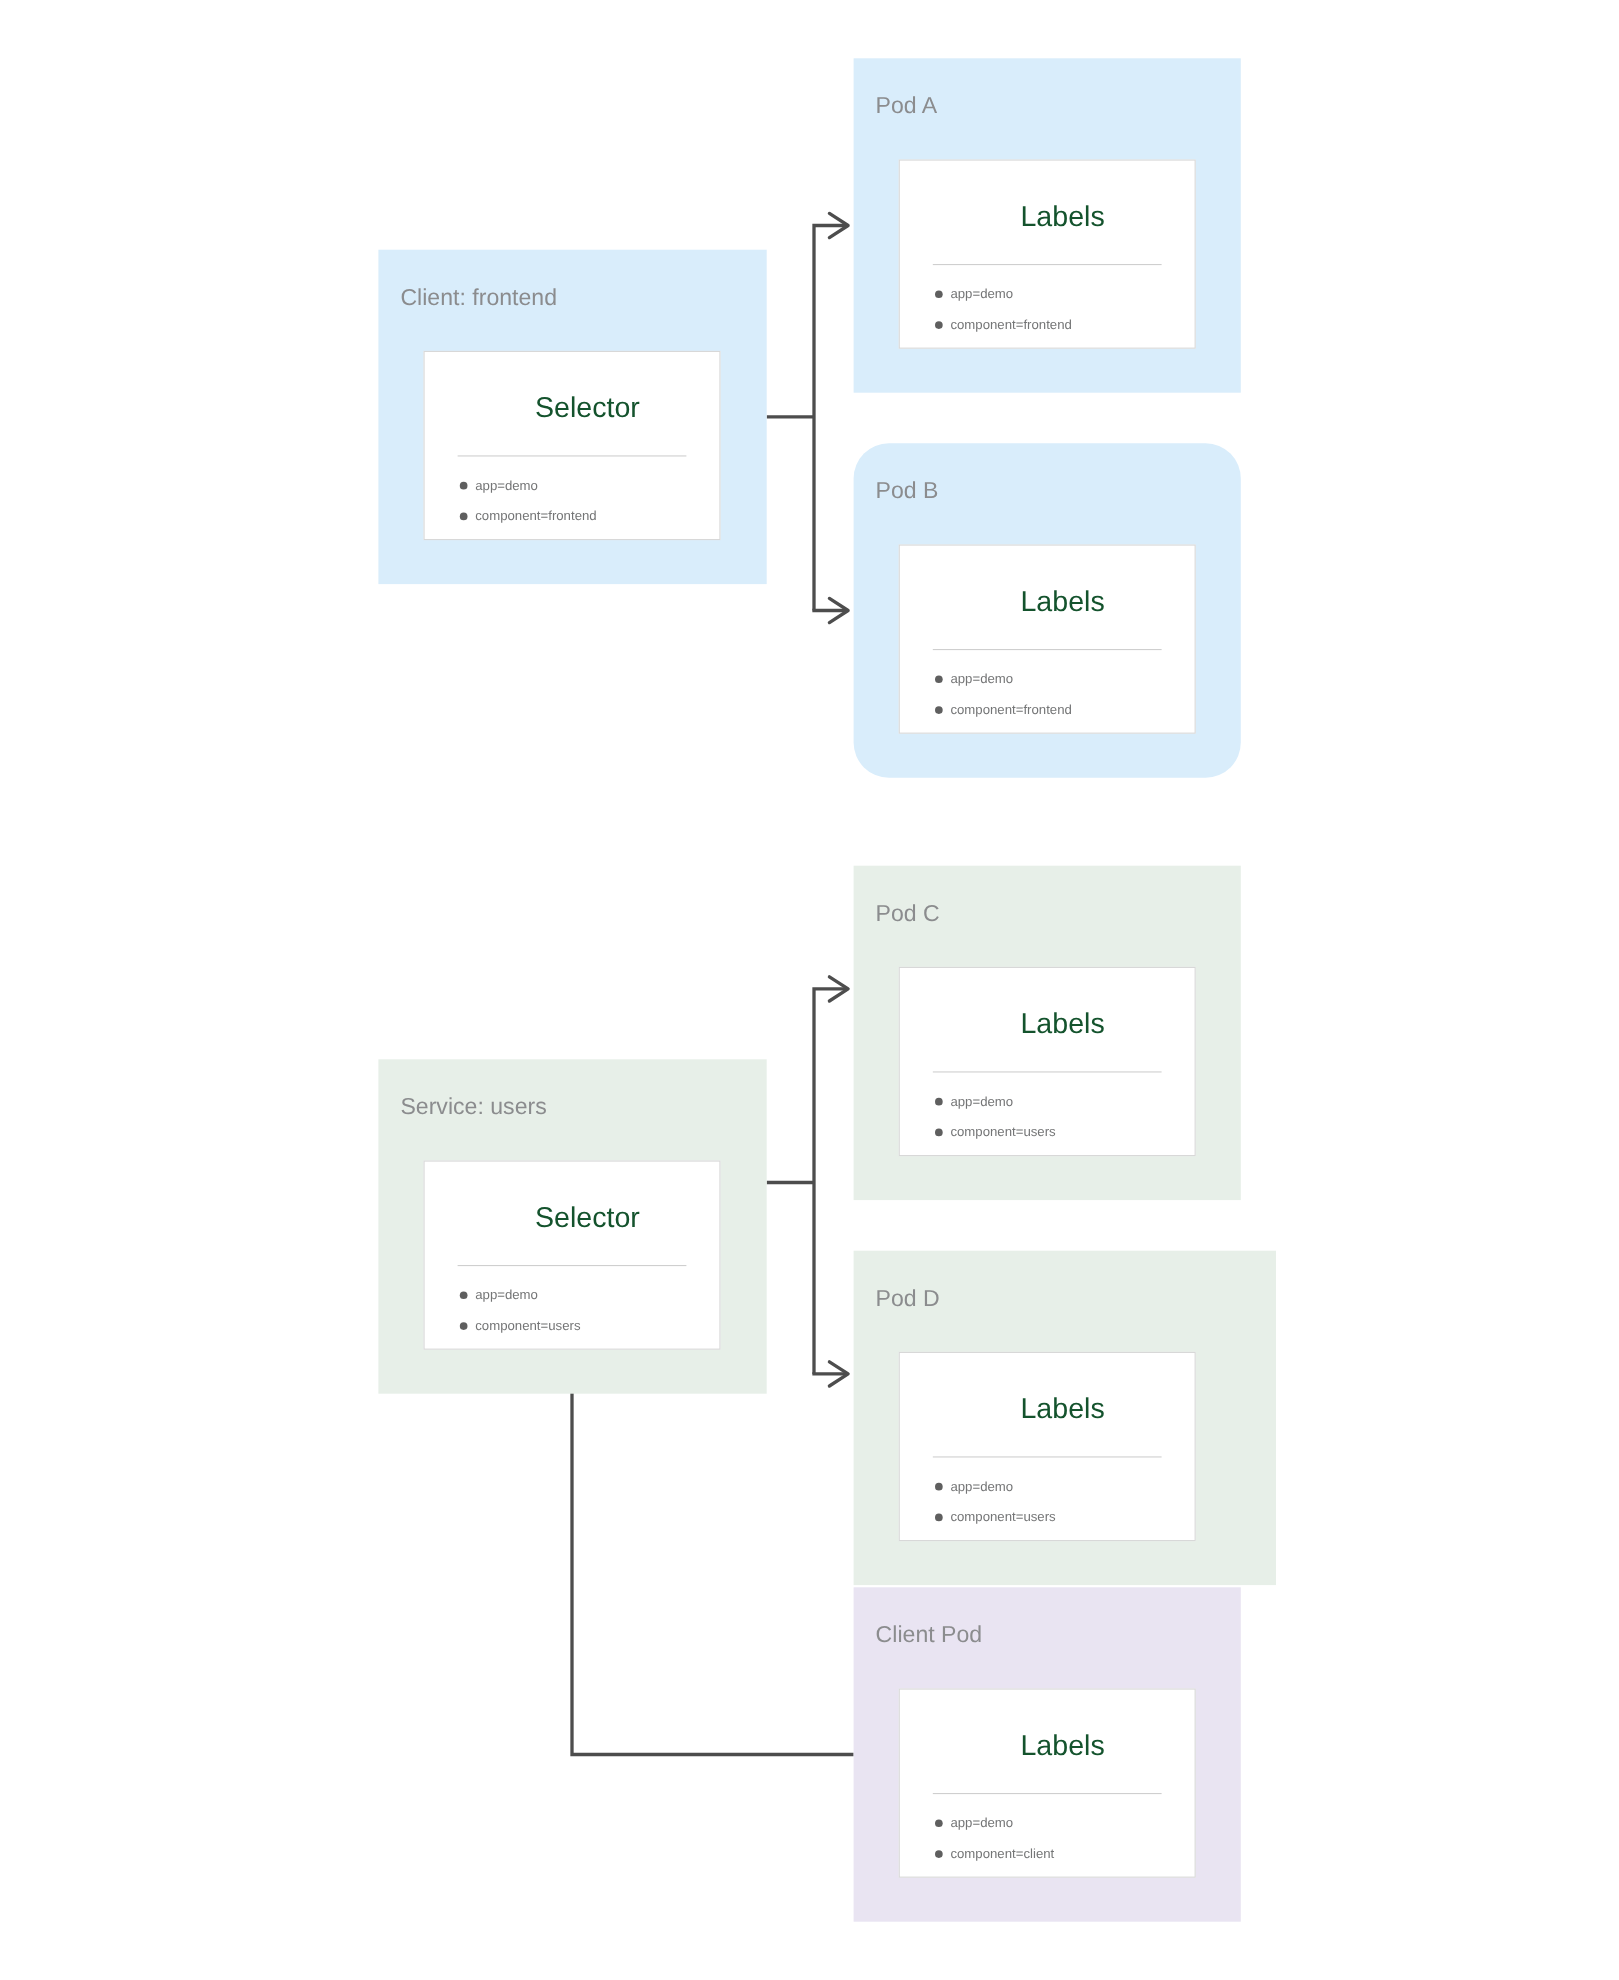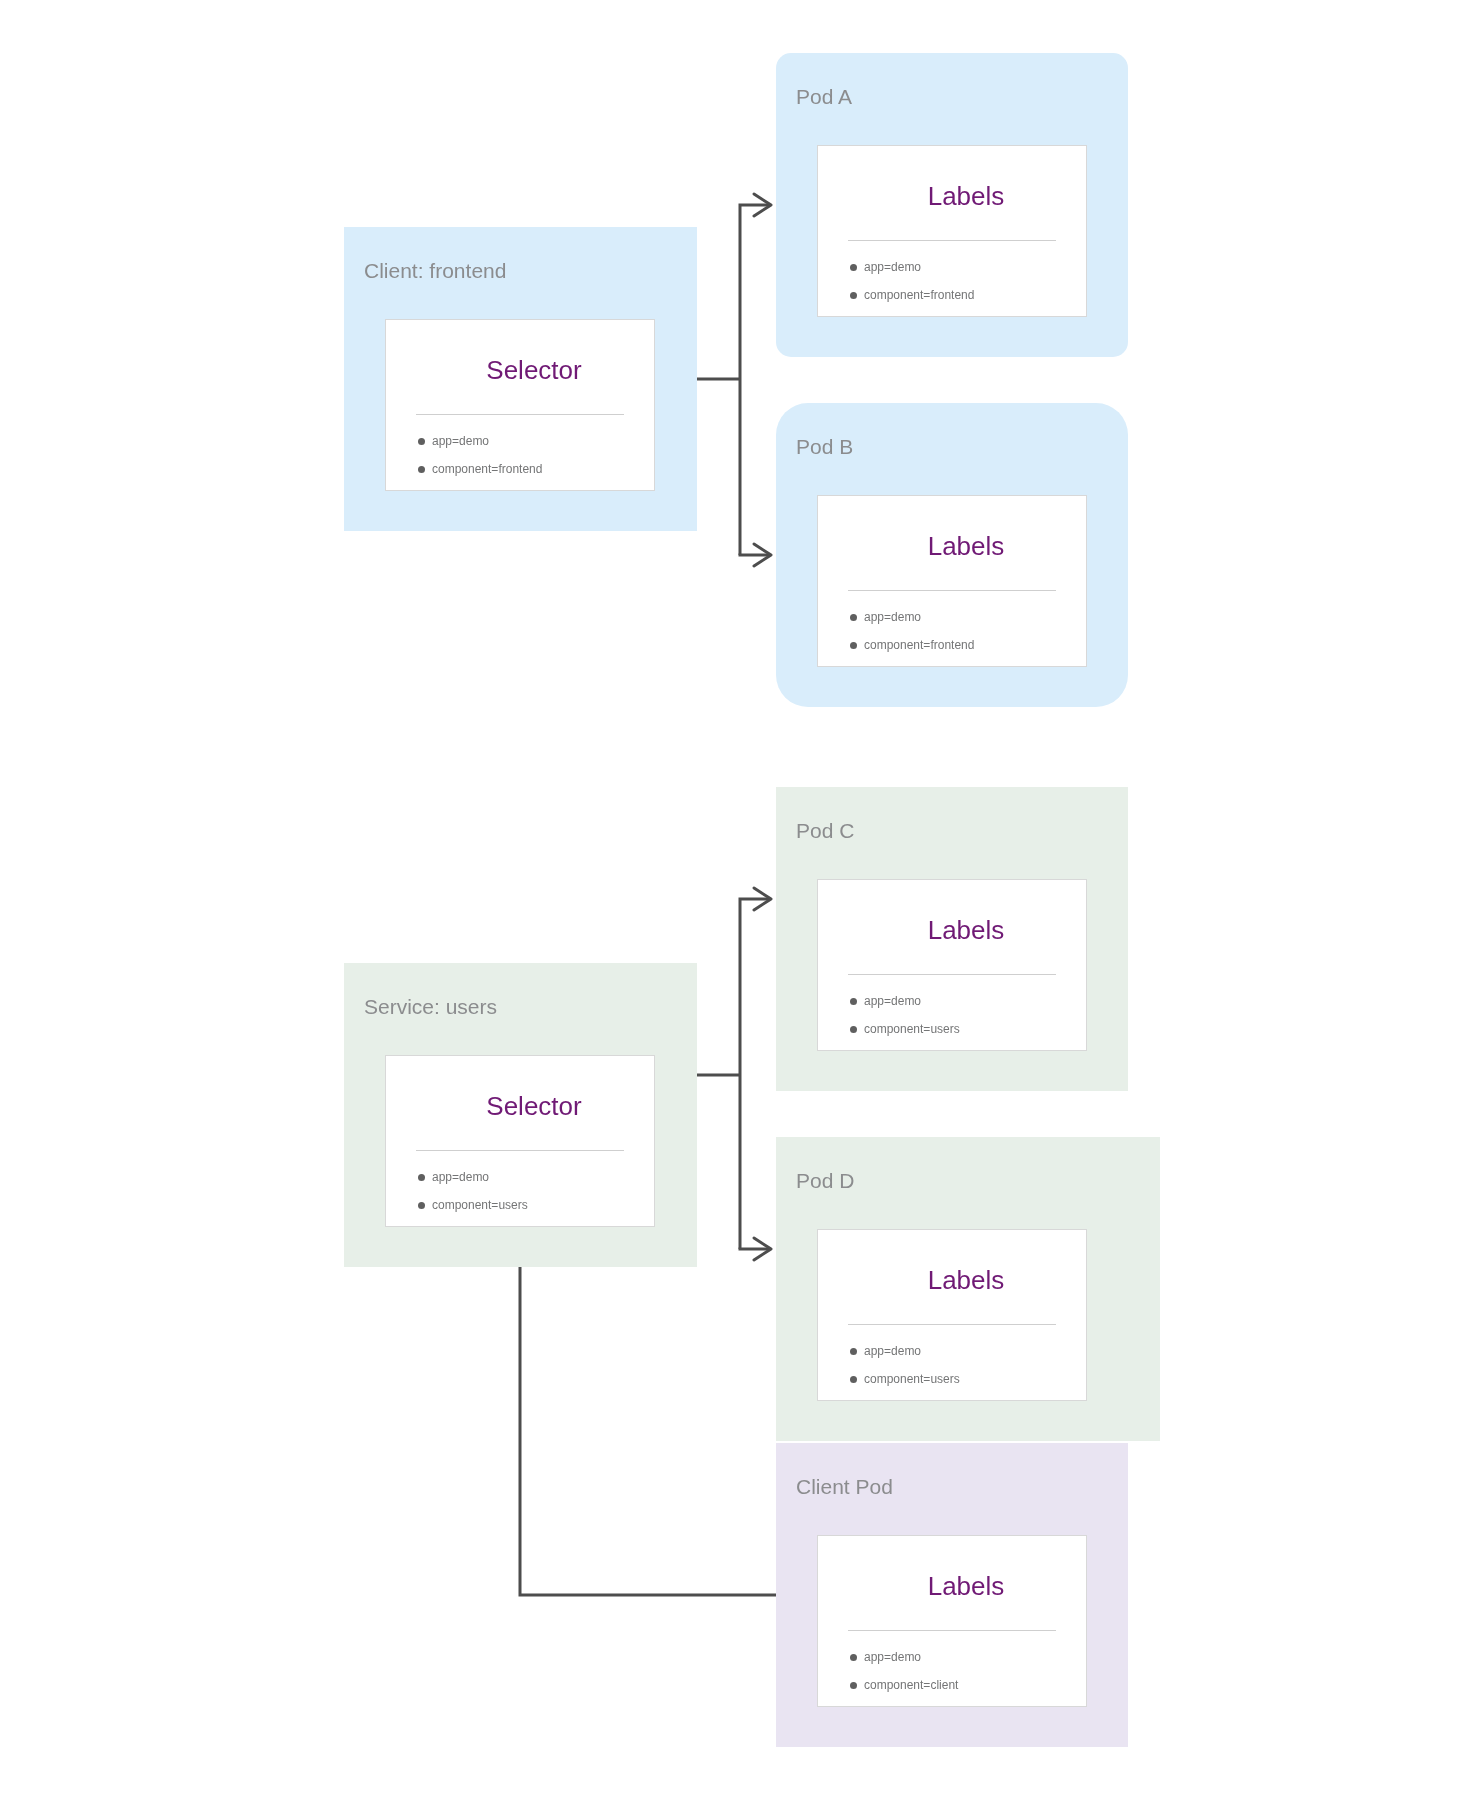--- a/index.html
+++ b/index.html
@@ -19,21 +19,21 @@
     position:absolute;left:20px;top:30px;
     font-size:21px;line-height:28px;color:#8b8c8e;
     white-space:nowrap;
   }
   .card{
     position:absolute;left:41px;top:92px;width:270px;height:172px;
     background:#ffffff;border:1px solid #d8d8d8;box-sizing:border-box;
   }
   .card-heading{
     margin:34px 0 0;text-align:center;
-    font-size:26px;line-height:32px;color:#701a75;padding-left:28px;
+    font-size:26px;line-height:32px;color:#14532d;padding-left:28px;
   }
   .card-divider{height:1px;background:#cfcfcf;margin:28px 30px 0;}
   .card-list{
     margin:12px 0 0;padding:0 0 0 46px;list-style:none;
     font-size:12px;line-height:28px;color:#747576;
   }
   .card-list li{position:relative;white-space:nowrap;}
   .card-list li::before{
     content:"";position:absolute;left:-14px;top:11px;
     width:7px;height:7px;border-radius:50%;background:#5f5f5f;
@@ -64,21 +64,21 @@
     <div class="card">
       <div class="card-heading">Selector</div>
       <div class="card-divider"></div>
       <ul class="card-list">
         <li>app=demo</li>
         <li>component=frontend</li>
       </ul>
     </div>
   </div>
 
-  <div class="box blue" style="left:776px;top:53px;width:352px;border-radius:15px;">
+  <div class="box blue" style="left:776px;top:53px;width:352px;">
     <div class="box-title">Pod A</div>
     <div class="card">
       <div class="card-heading">Labels</div>
       <div class="card-divider"></div>
       <ul class="card-list">
         <li>app=demo</li>
         <li>component=frontend</li>
       </ul>
     </div>
   </div>

